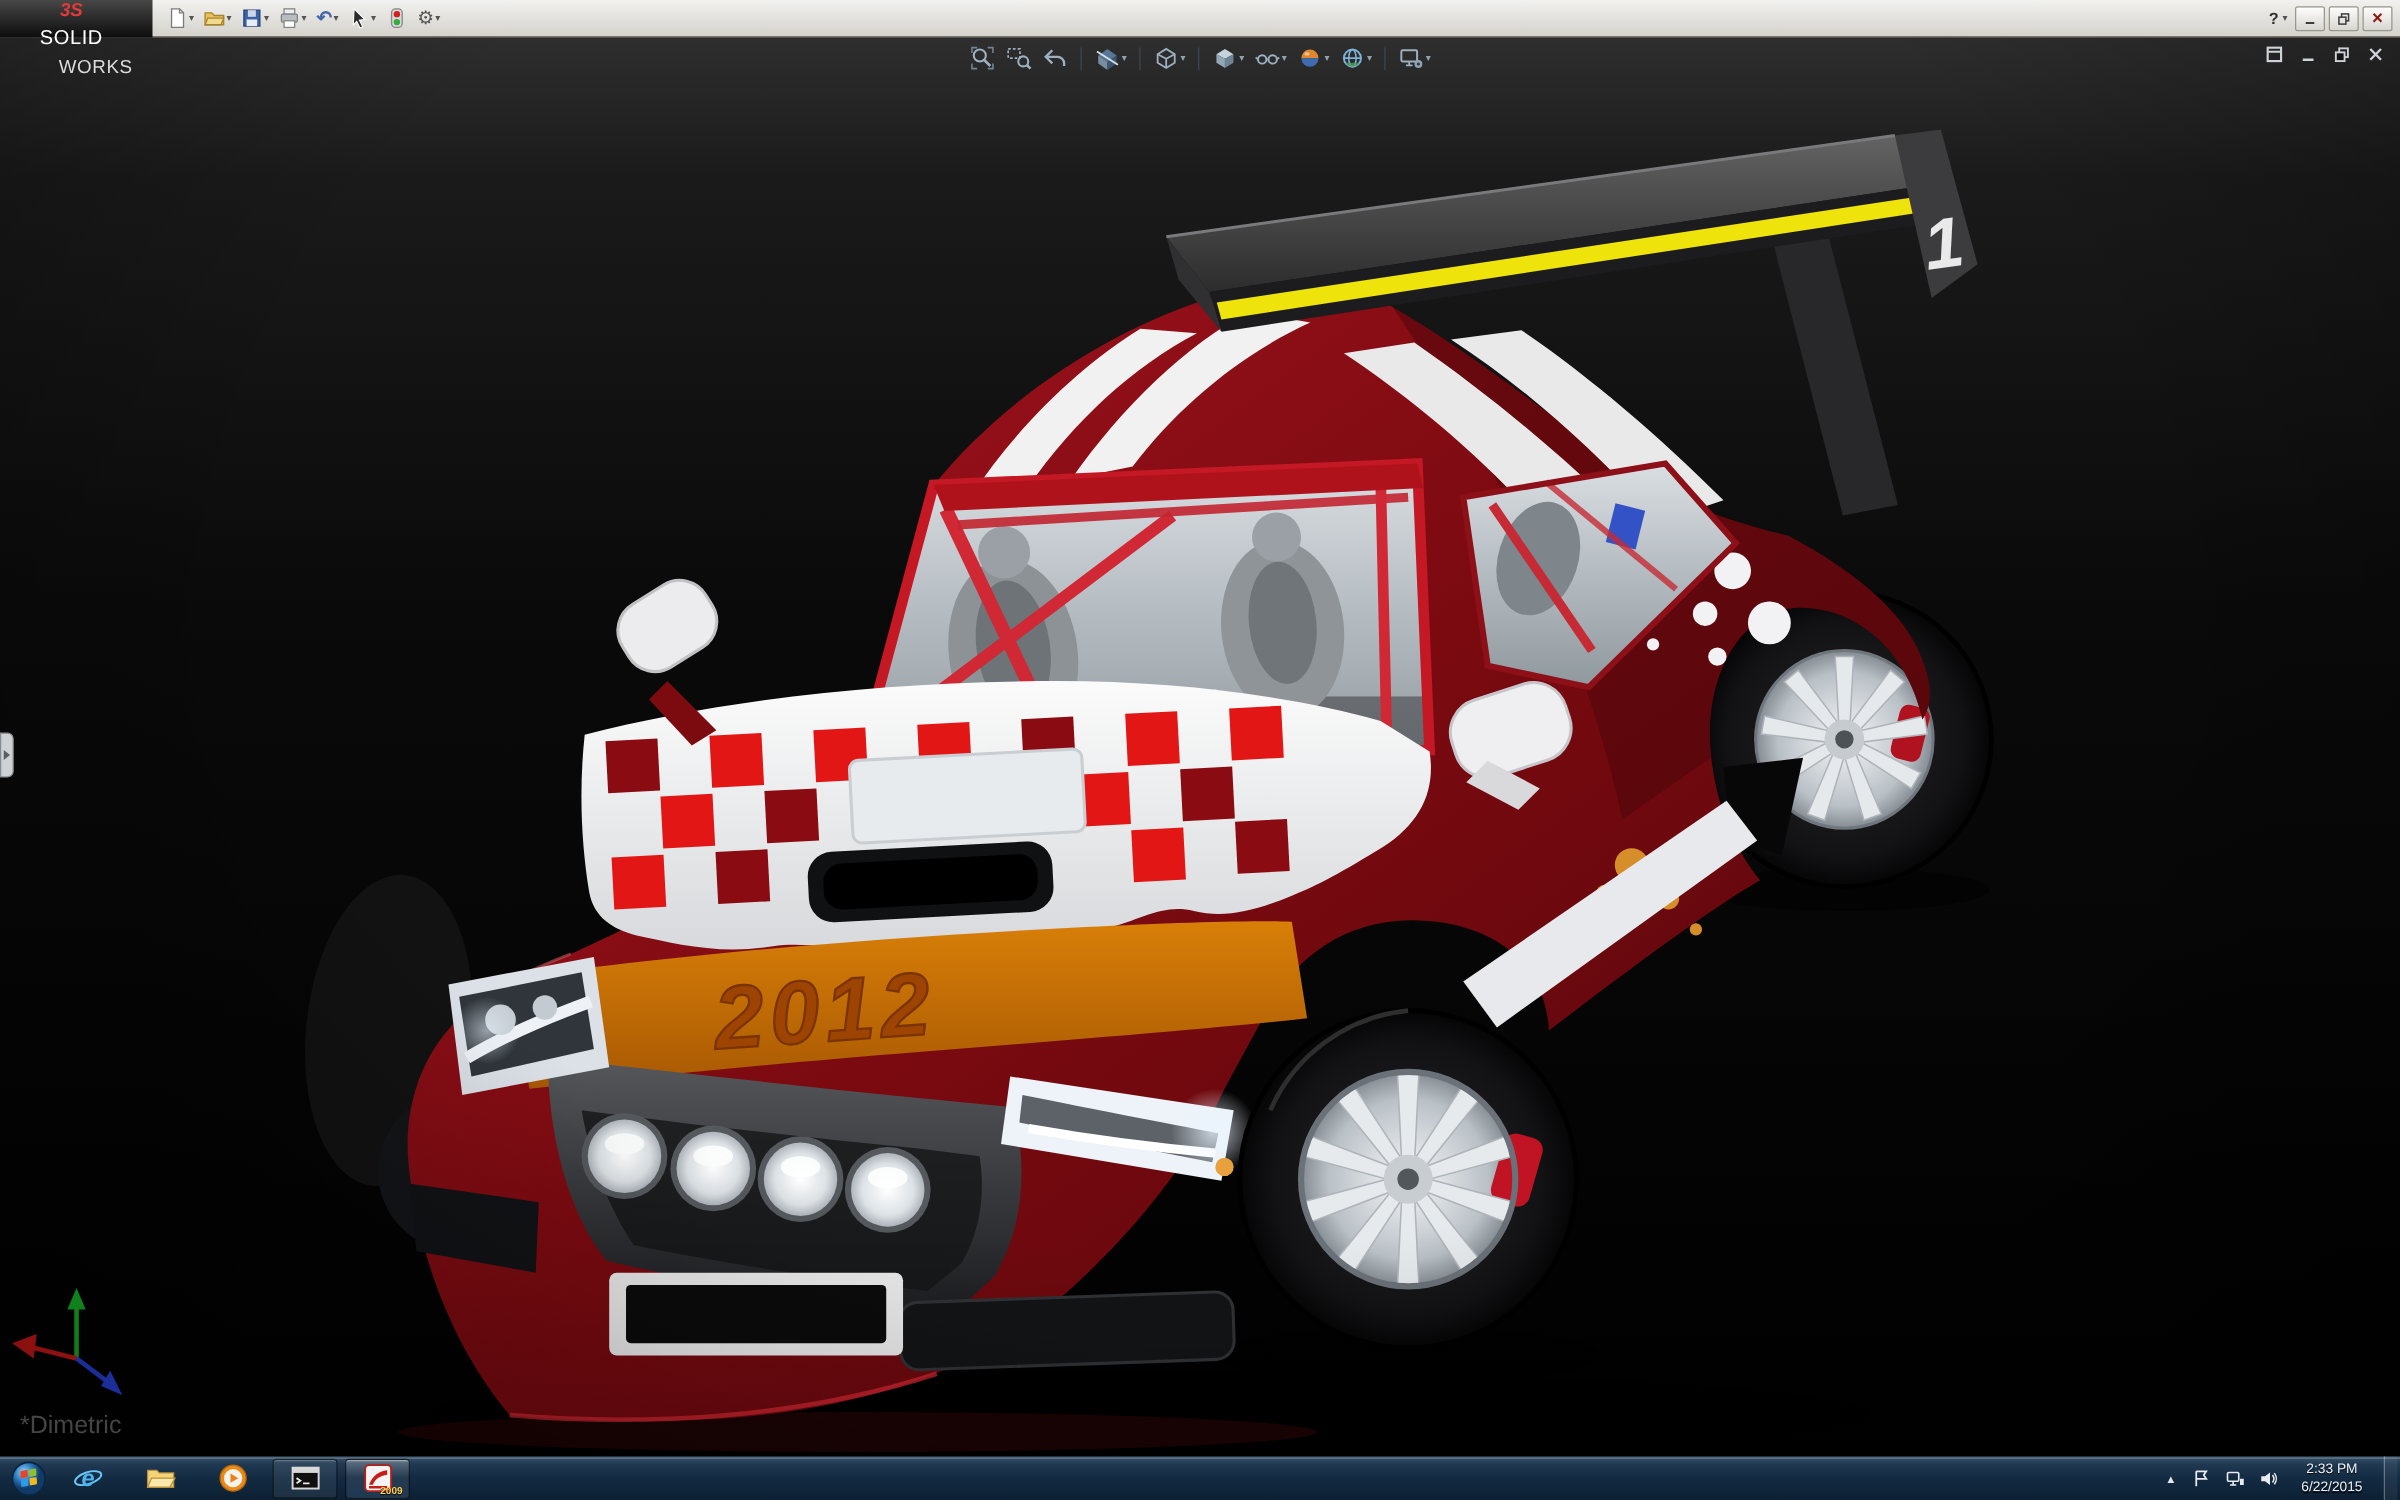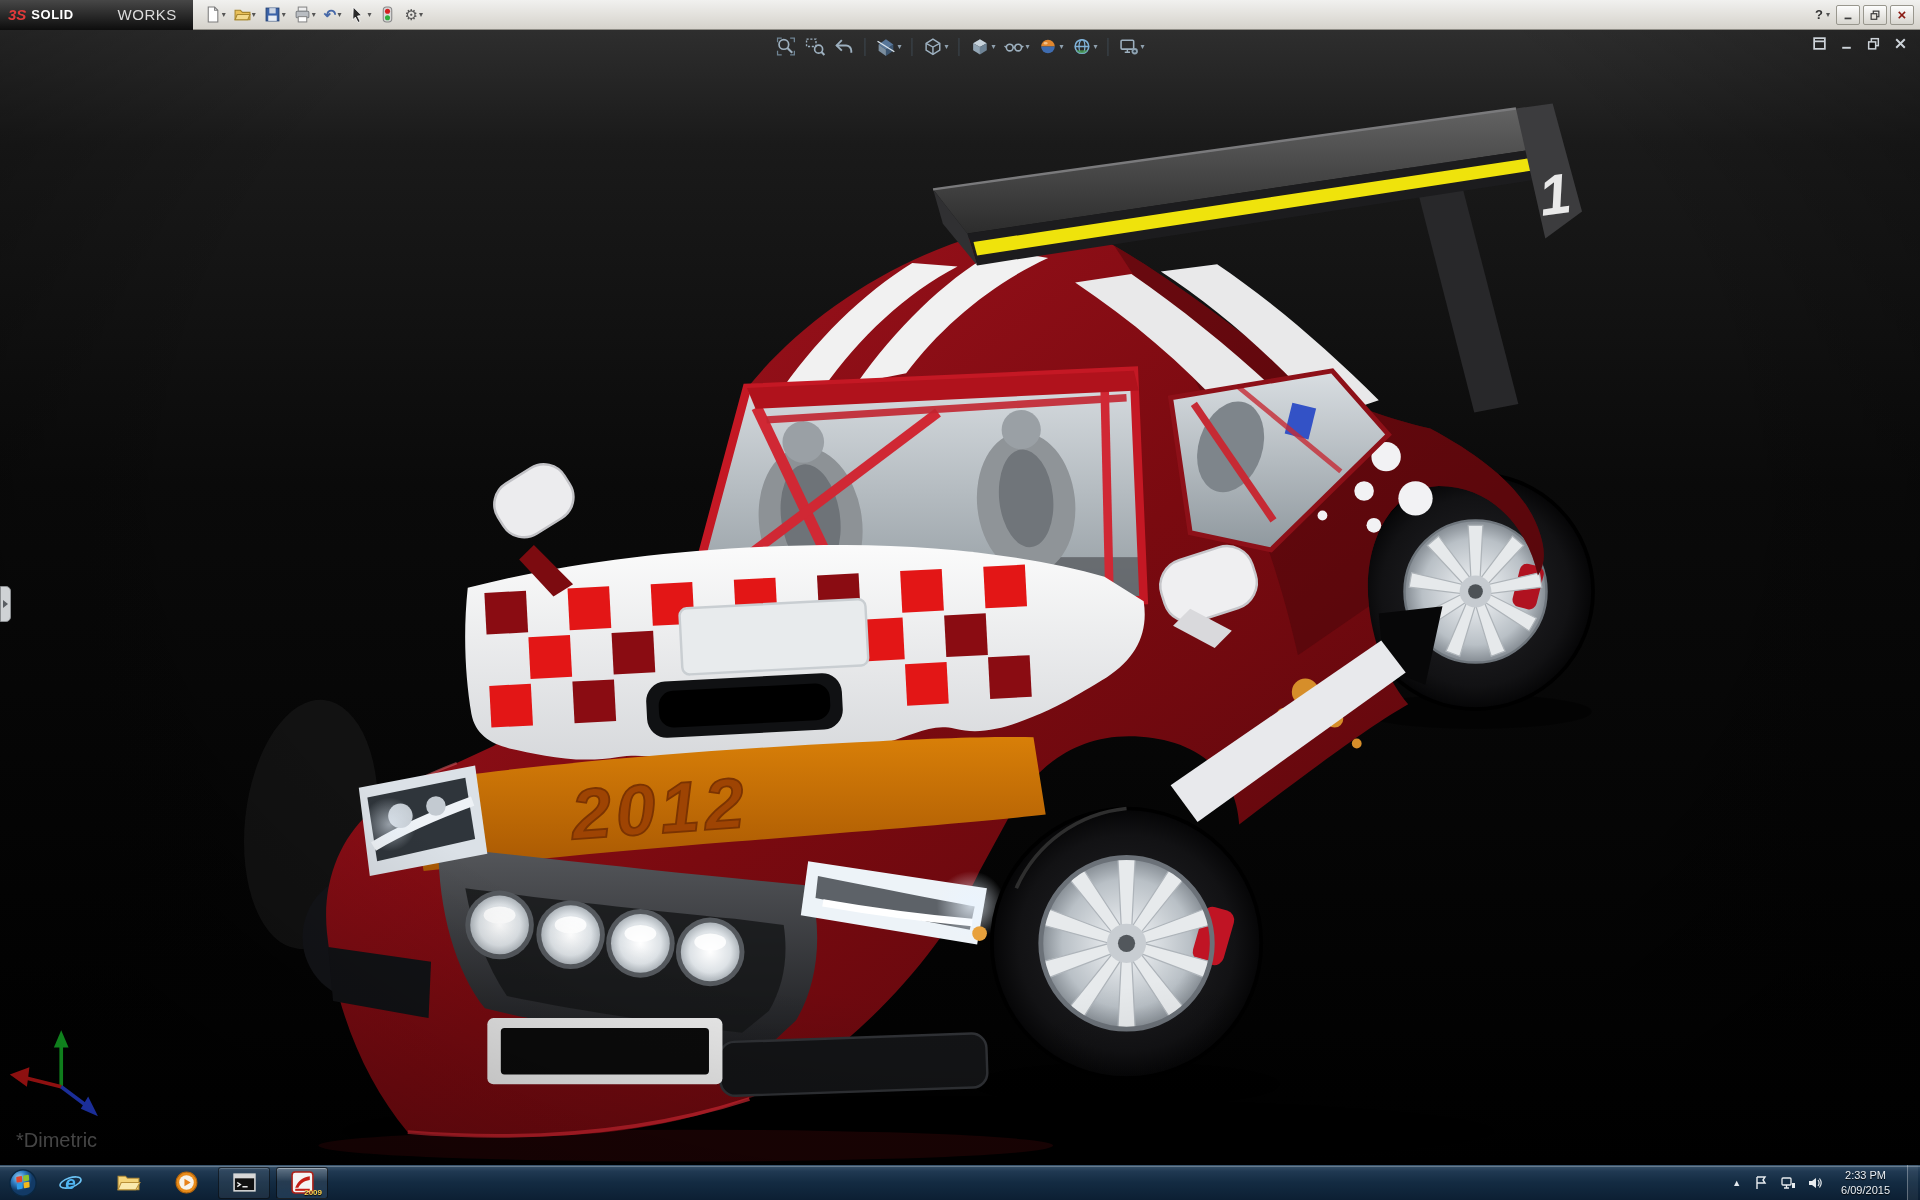--- a/index.html
+++ b/index.html
@@ -5,23 +5,23 @@
   * { margin:0; padding:0; box-sizing:border-box; }
   html,body { width:1920px; height:1200px; overflow:hidden; background:#000;
     font-family:"Liberation Sans", sans-serif; }
   button { border:none; background:none; cursor:default; font-family:inherit; }
 
   
   .titlebar { position:absolute; top:0; left:0; width:100%; height:30px;
     background:linear-gradient(#f1f1ef,#d5d2cb); border-bottom:1px solid #8f8d86;
     display:flex; align-items:center; z-index:30; }
   .brand { height:30px; display:flex; align-items:center; gap:5px; padding:0 16px 0 8px;
-    background:linear-gradient(#474747,#0d0d0d); color:#fff; }
+    background:linear-gradient(#474747,#0d0d0d); color:#fff;flex-direction:column; }
   .brand .mark { color:#e23a3a; font-weight:bold; font-style:italic; font-size:15px; }
-  .brand .solid { font-weight:bold; font-size:13px; letter-spacing:.5px; }
+  .brand .solid { font-weight:normal; font-size:16px; letter-spacing:.5px; }
   .brand .works { font-weight:normal; font-size:15px; color:#dcdcdc; letter-spacing:.5px;margin-left:39px; }
   .qtb { display:flex; align-items:center; margin-left:8px; gap:2px; }
   .qbtn { display:inline-flex; align-items:center; height:26px; padding:0 3px; border-radius:2px; }
   .qbtn svg { width:17px; height:17px; }
   .dd { font-size:8px; color:#555; margin-left:1px; line-height:1; }
   .glyph { font-size:15px; line-height:1; }
   .glyph.undo { color:#4668a8; font-weight:bold; }
   .glyph.gear { color:#565656; }
   .win-title { position:absolute; left:0; right:0; text-align:center; font-size:13px;
     color:#2d2d2d; pointer-events:none; }
@@ -641,17 +641,17 @@
         </svg>
       </button>
     <button class="tray-ic">
         <svg viewBox="0 0 16 16">
           <path d="M2 6 h3 l4 -3 v10 l-4 -3 H2 Z" fill="#e8ecef"></path>
           <path d="M11 5 a5 5 0 0 1 0 6 M12.5 3.5 a7.5 7.5 0 0 1 0 9" stroke="#e8ecef" stroke-width="1.2" fill="none"></path>
         </svg>
       </button>
     <div class="clock">
       <div>2:33 PM</div>
-      <div>6/09/2015</div>
+      <div>6/22/2015</div>
     </div>
     <div class="show-desktop"></div>
   </div>
 </div>
 
 </body></html>

